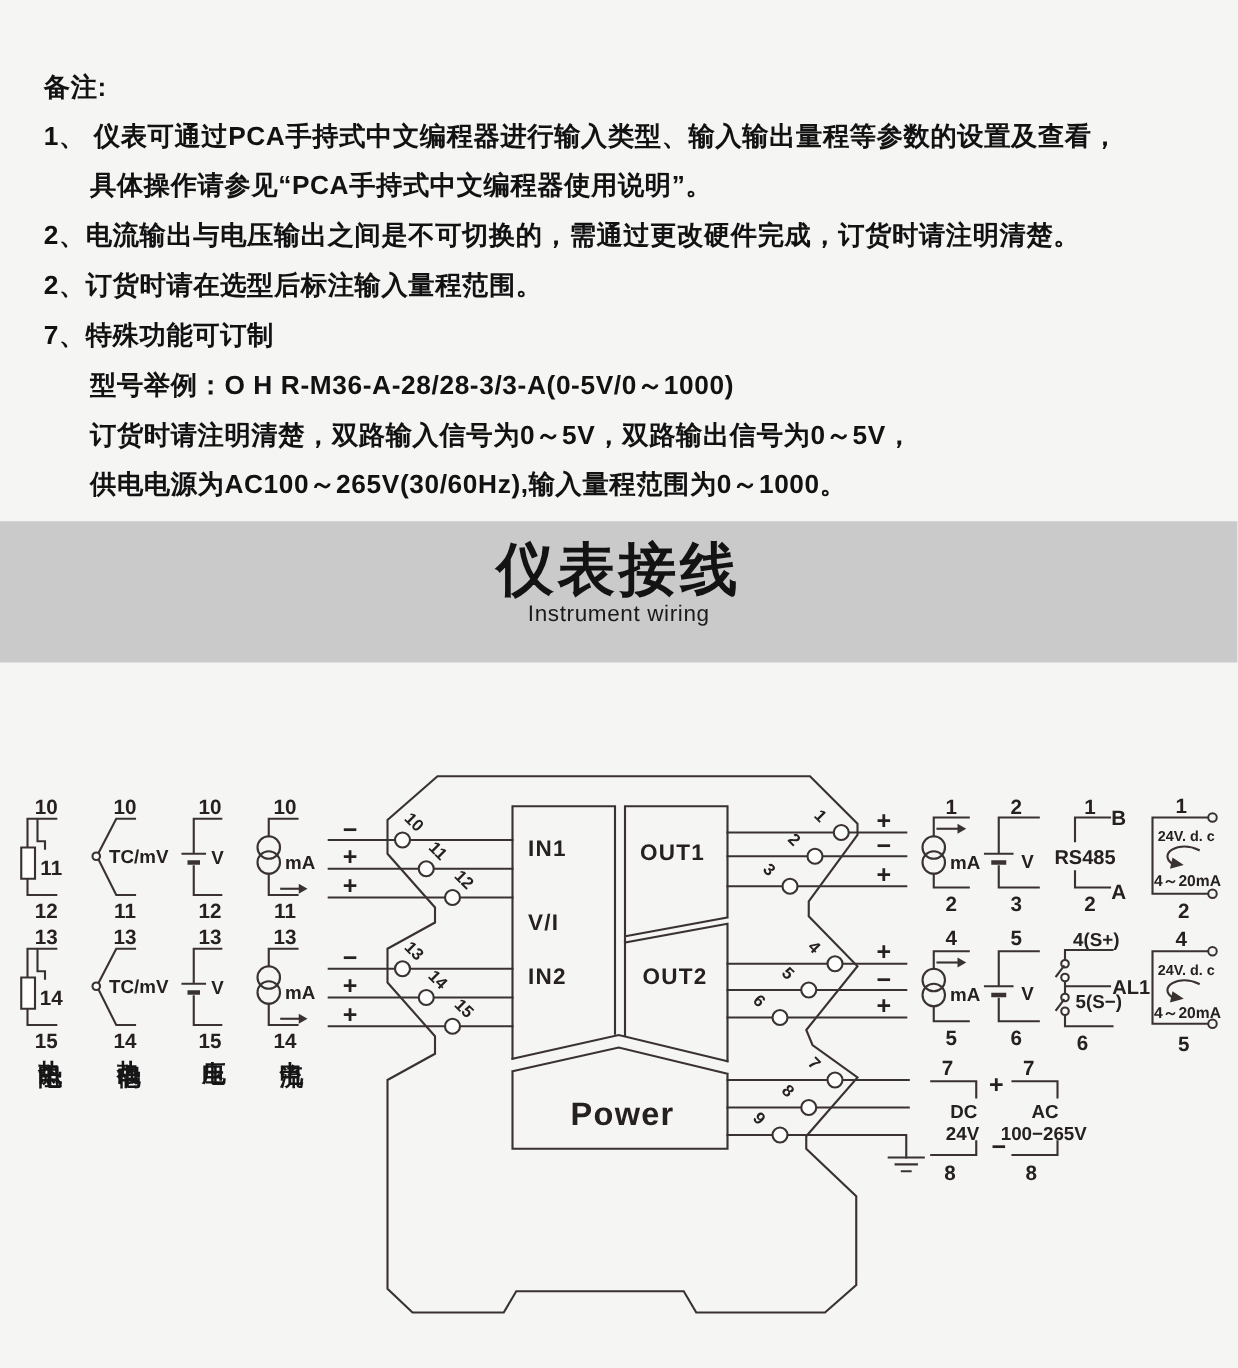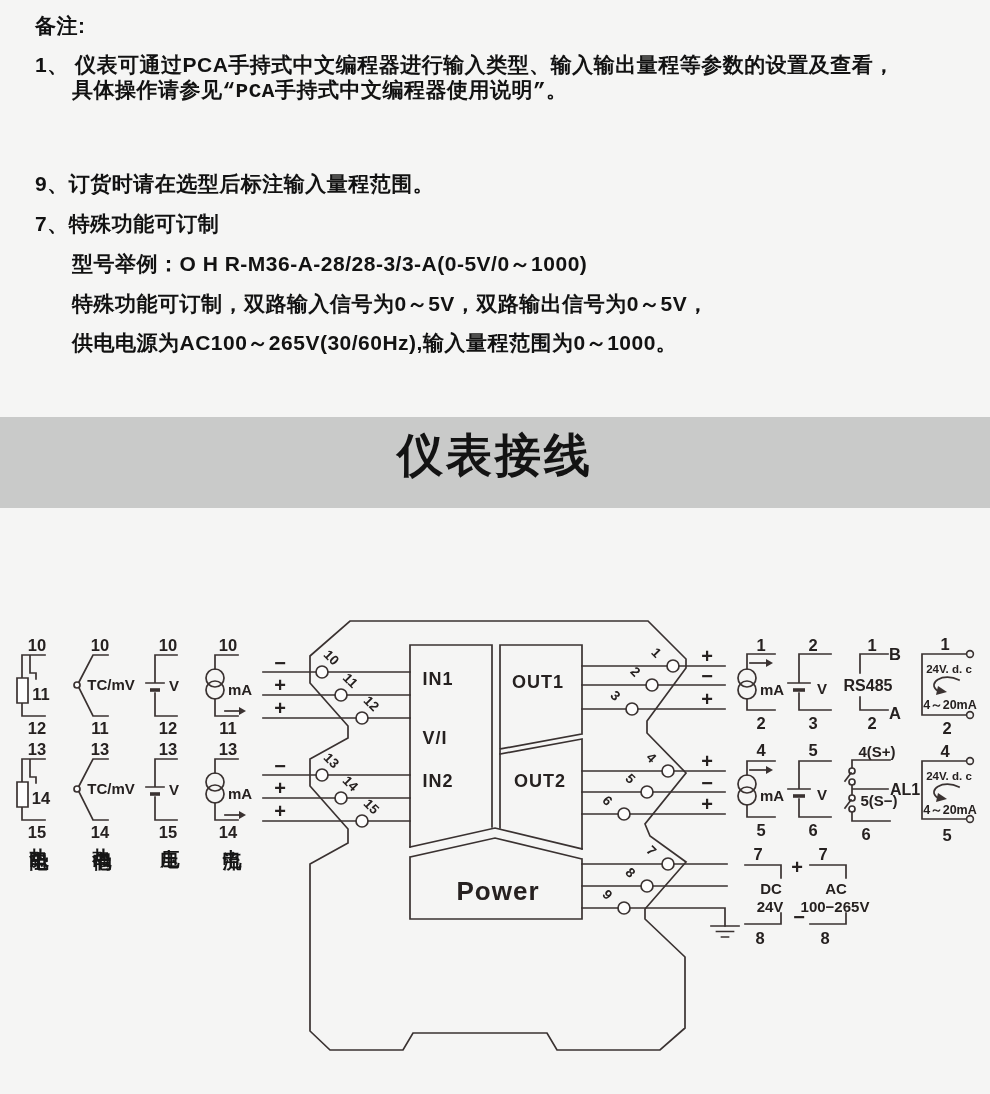--- a/index.html
+++ b/index.html
@@ -1,21 +1,21 @@
 <!DOCTYPE html>
 <html><head>
 <meta charset="utf-8">
 <style>
   html,body{margin:0;padding:0;}
   body{width:990px;height:1094px;background:#f5f5f4;font-family:"Liberation Sans",sans-serif;}
   .page{position:relative;width:990px;height:1094px;overflow:hidden;background:#f5f5f4;color:#111;}
   
-  .note{position:absolute;font-size:21px;font-weight:bold;color:#121212;white-space:nowrap;letter-spacing:0.5px;}
+  .note{position:absolute;font-size:21px;font-weight:bold;color:#121212;white-space:nowrap;letter-spacing:0.5px;margin-top:44px;}
   
-  .banner{position:absolute;left:0;top:417px;width:990px;height:91px;background:#c9cac9;text-align:center;}
+  .banner{position:absolute;left:0;top:417px;width:990px;height:113px;background:#c9cac9;text-align:center;}
   .banner .cn{font-size:46px;font-weight:bold;color:#131313;letter-spacing:3px;padding-top:13px;line-height:1.1;}
   .banner .en{font-size:18px;color:#1a1a1a;margin-top:0px;letter-spacing:0.5px;}
   
   .diagram{position:absolute;left:0;top:556px;width:990px;height:554px;}
   svg{display:block;}
   path,line,rect,circle,polyline{vector-effect:non-scaling-stroke;}
   .st{stroke:#3a3231;stroke-width:1.7;fill:none;stroke-linecap:square;}
   .thick{stroke:#3a3231;stroke-width:3.6;fill:none;}
   .fillc{fill:#fdfdfd;stroke:#3a3231;stroke-width:1.7;}
   .dot{fill:#f5f5f4;stroke:#3a3231;stroke-width:1.6;}
@@ -35,29 +35,31 @@
   
   .vlabel{position:absolute;writing-mode:vertical-rl;text-orientation:upright;font-size:19px;font-weight:bold;color:#161616;letter-spacing:2px;}
 </style>
 </head>
 <body>
 
 <div class="page">
 
   <div class="note" style="left:35px;top:12px;">备注:</div>
   <div class="note" style="left:35px;top:51px;">1、 仪表可通过PCA手持式中文编程器进行输入类型、输入输出量程等参数的设置及查看，</div>
-  <div class="note" style="left:72px;top:76px;font-family:Liberation Mono, monospace;">具体操作请参见“PCA手持式中文编程器使用说明”。</div>
-  <div class="note" style="left:35px;top:170px;">9、订货时请在选型后标注输入量程范围。</div>
+  <div class="note" style="left:72px;top:90px;">具体操作请参见“PCA手持式中文编程器使用说明”。</div>
+  <div class="note" style="left:35px;top:130px;">2、电流输出与电压输出之间是不可切换的，需通过更改硬件完成，订货时请注明清楚。</div>
+  <div class="note" style="left:35px;top:170px;">2、订货时请在选型后标注输入量程范围。</div>
   <div class="note" style="left:35px;top:210px;">7、特殊功能可订制</div>
   <div class="note" style="left:72px;top:250px;text-align:right;">型号举例：O H R-M36-A-28/28-3/3-A(0-5V/0～1000)</div>
-  <div class="note" style="left:72px;top:290px;">特殊功能可订制，双路输入信号为0～5V，双路输出信号为0～5V，</div>
+  <div class="note" style="left:72px;top:290px;">订货时请注明清楚，双路输入信号为0～5V，双路输出信号为0～5V，</div>
   <div class="note" style="left:72px;top:329px;">供电电源为AC100～265V(30/60Hz),输入量程范围为0～1000。</div>
 
   <div class="banner">
     <div class="cn">仪表接线</div>
+    <div class="en">Instrument wiring</div>
   </div>
 
   <div class="diagram">
   <svg width="990" height="554" viewBox="0 0 990 554">
 
     <g>
       <text class="num" x="37" y="95">10</text>
       <path class="st" d="M22,99 H45 M22,99 V122 M30,99 V117 H36 V123 M22,147 V160 M22,160 H45"></path>
       <rect class="fillc" x="17" y="122" width="11" height="25"></rect>
       <text class="num" x="41" y="144">11</text>

